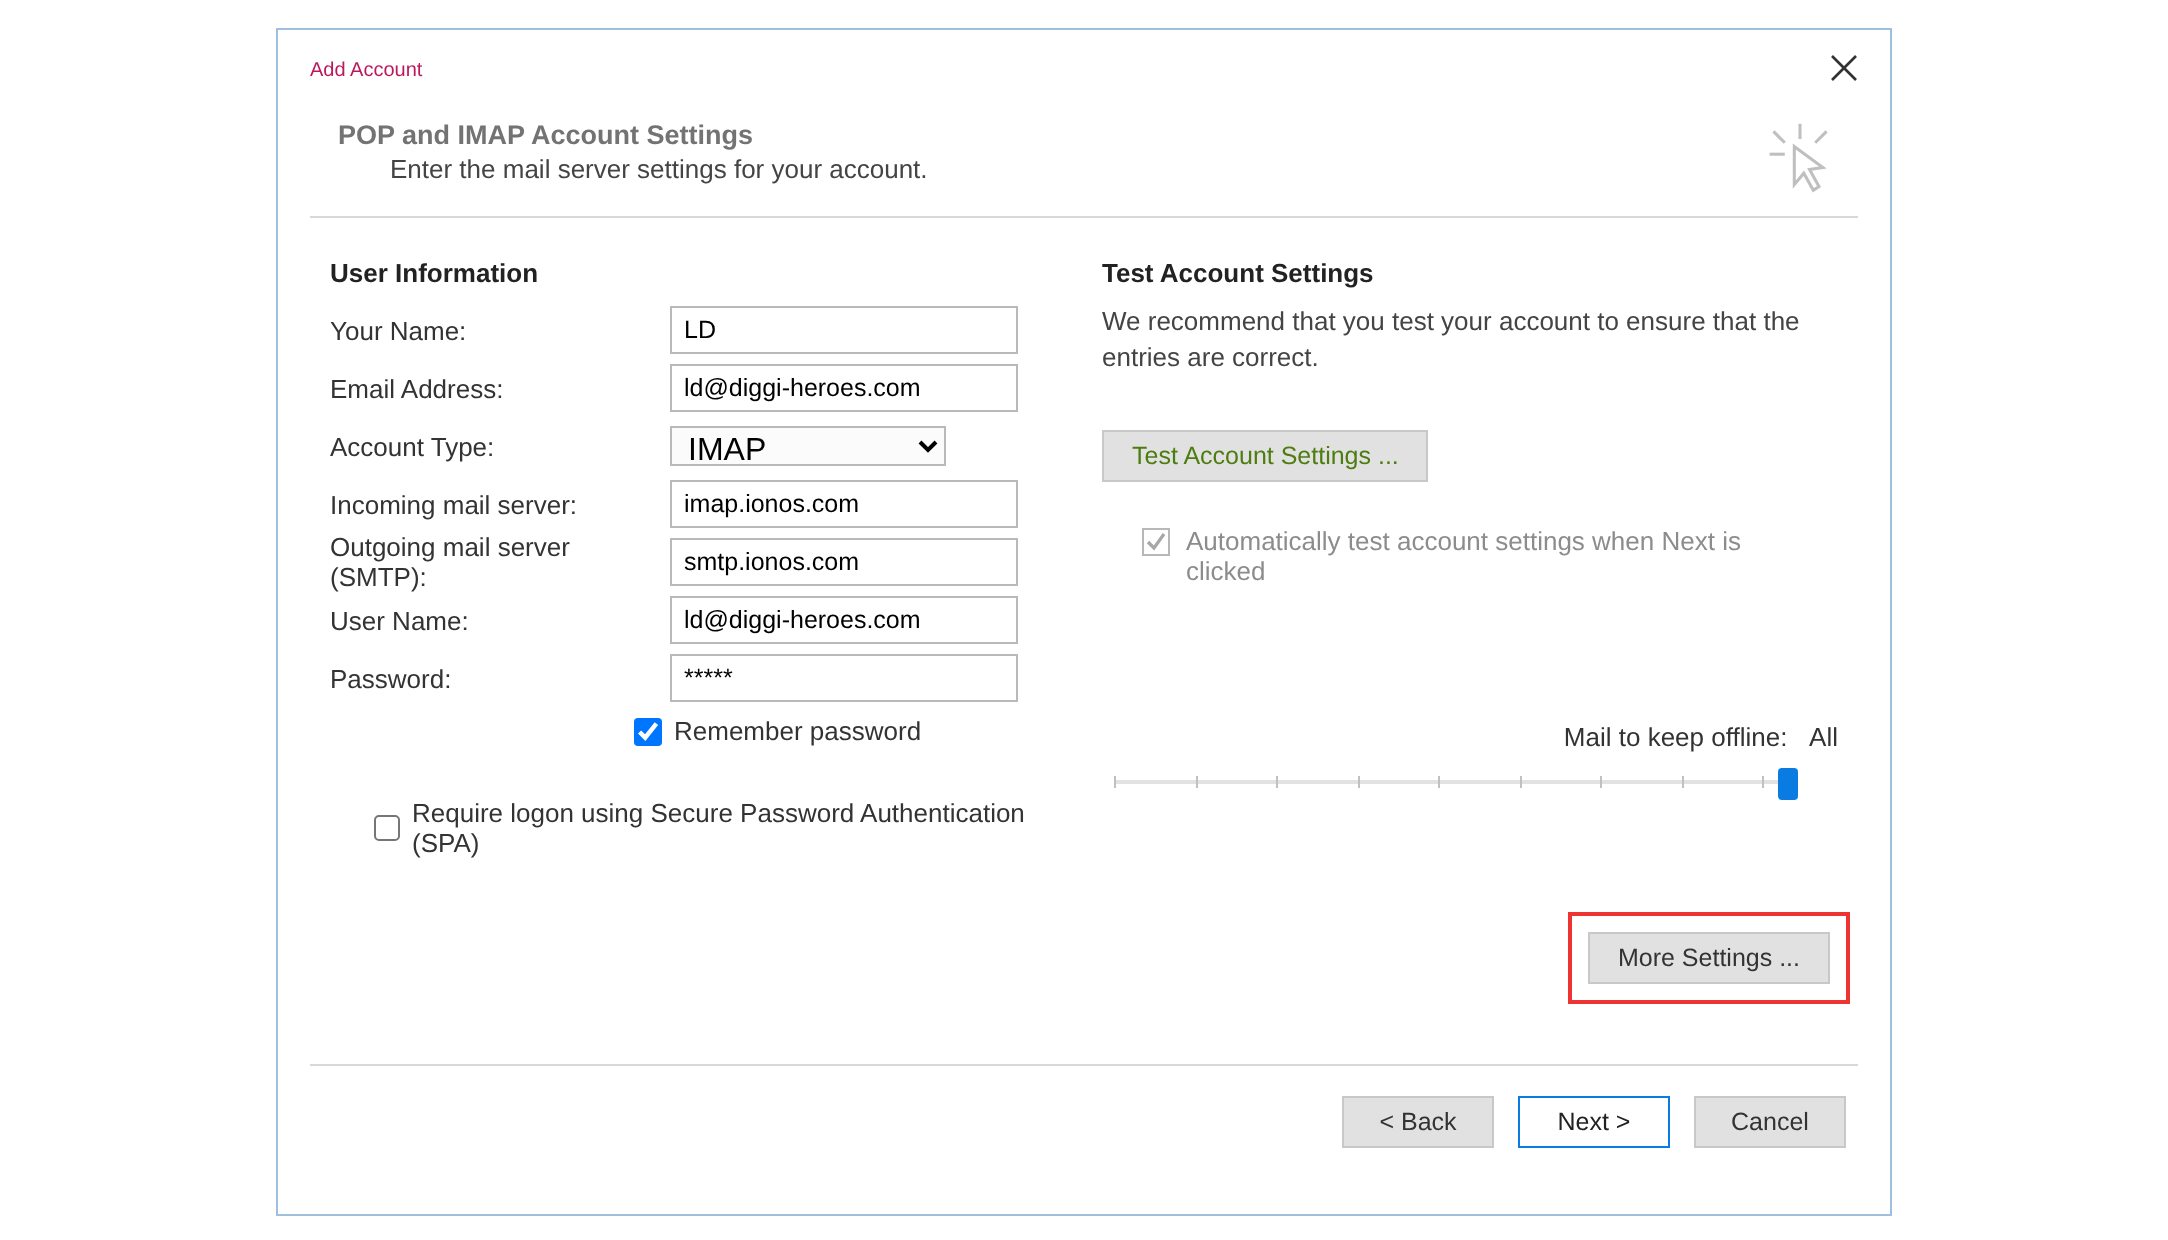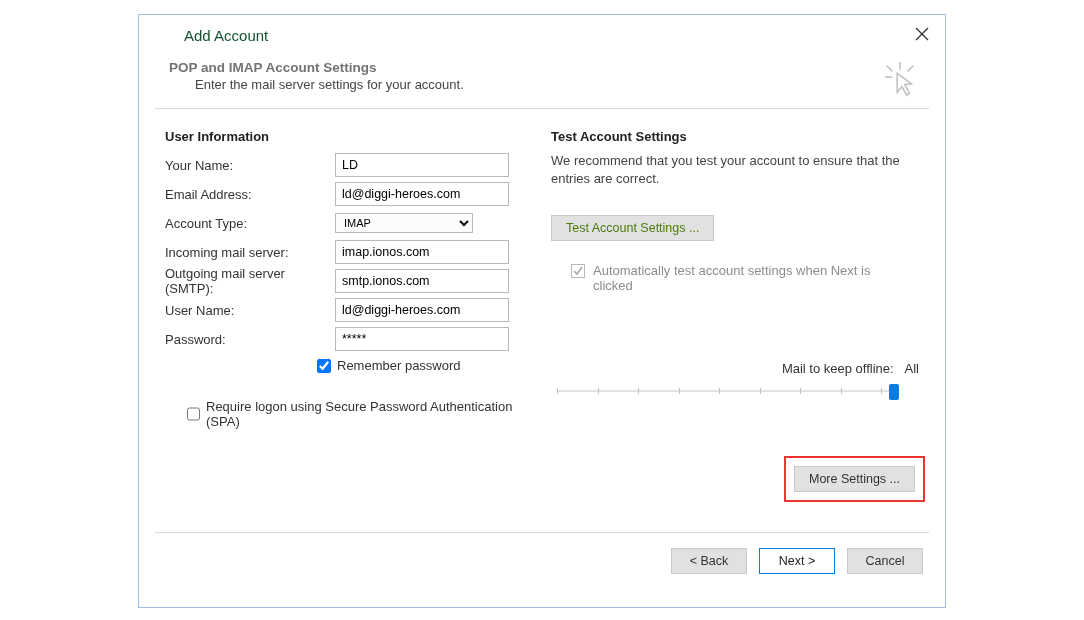--- a/index.html
+++ b/index.html
@@ -21,23 +21,22 @@
       border: 1px solid #9fbfdc;
       background: #fff;
     }
     .titlebar {
       display: flex;
       justify-content: space-between;
       align-items: center;
       padding: 10px 14px 6px 16px;
     }
     .titlebar .title {
-      font-size: 15px;
-      color: #14532d;
-      margin-left: 29px;
+      font-size: 10px;
+      color: #be185d;
     }
     .close-x svg { width: 14px; height: 14px; }
     .close-x { cursor: pointer; padding: 2px; }
     .header-block {
       padding: 8px 30px 16px 30px;
       position: relative;
     }
     .header-block .h1 {
       font-weight: bold;
       font-size: 13.5px;
@@ -90,21 +89,21 @@
       border: 1px solid #b9b9b9;
       padding: 2px 6px;
       font-size: 12.5px;
       font-family: inherit;
     }
     .row select {
       width: 138px;
       height: 20px;
       border: 1px solid #b9b9b9;
       padding: 2px 4px;
-      font-size: 11px;
+      font-size: 16px;
       font-family: inherit;
       background: #fbfbfb;
     }
     .checkbox-row {
       display: flex;
       align-items: center;
       gap: 6px;
       margin-top: 6px;
       font-size: 13px;
       color: #333;

